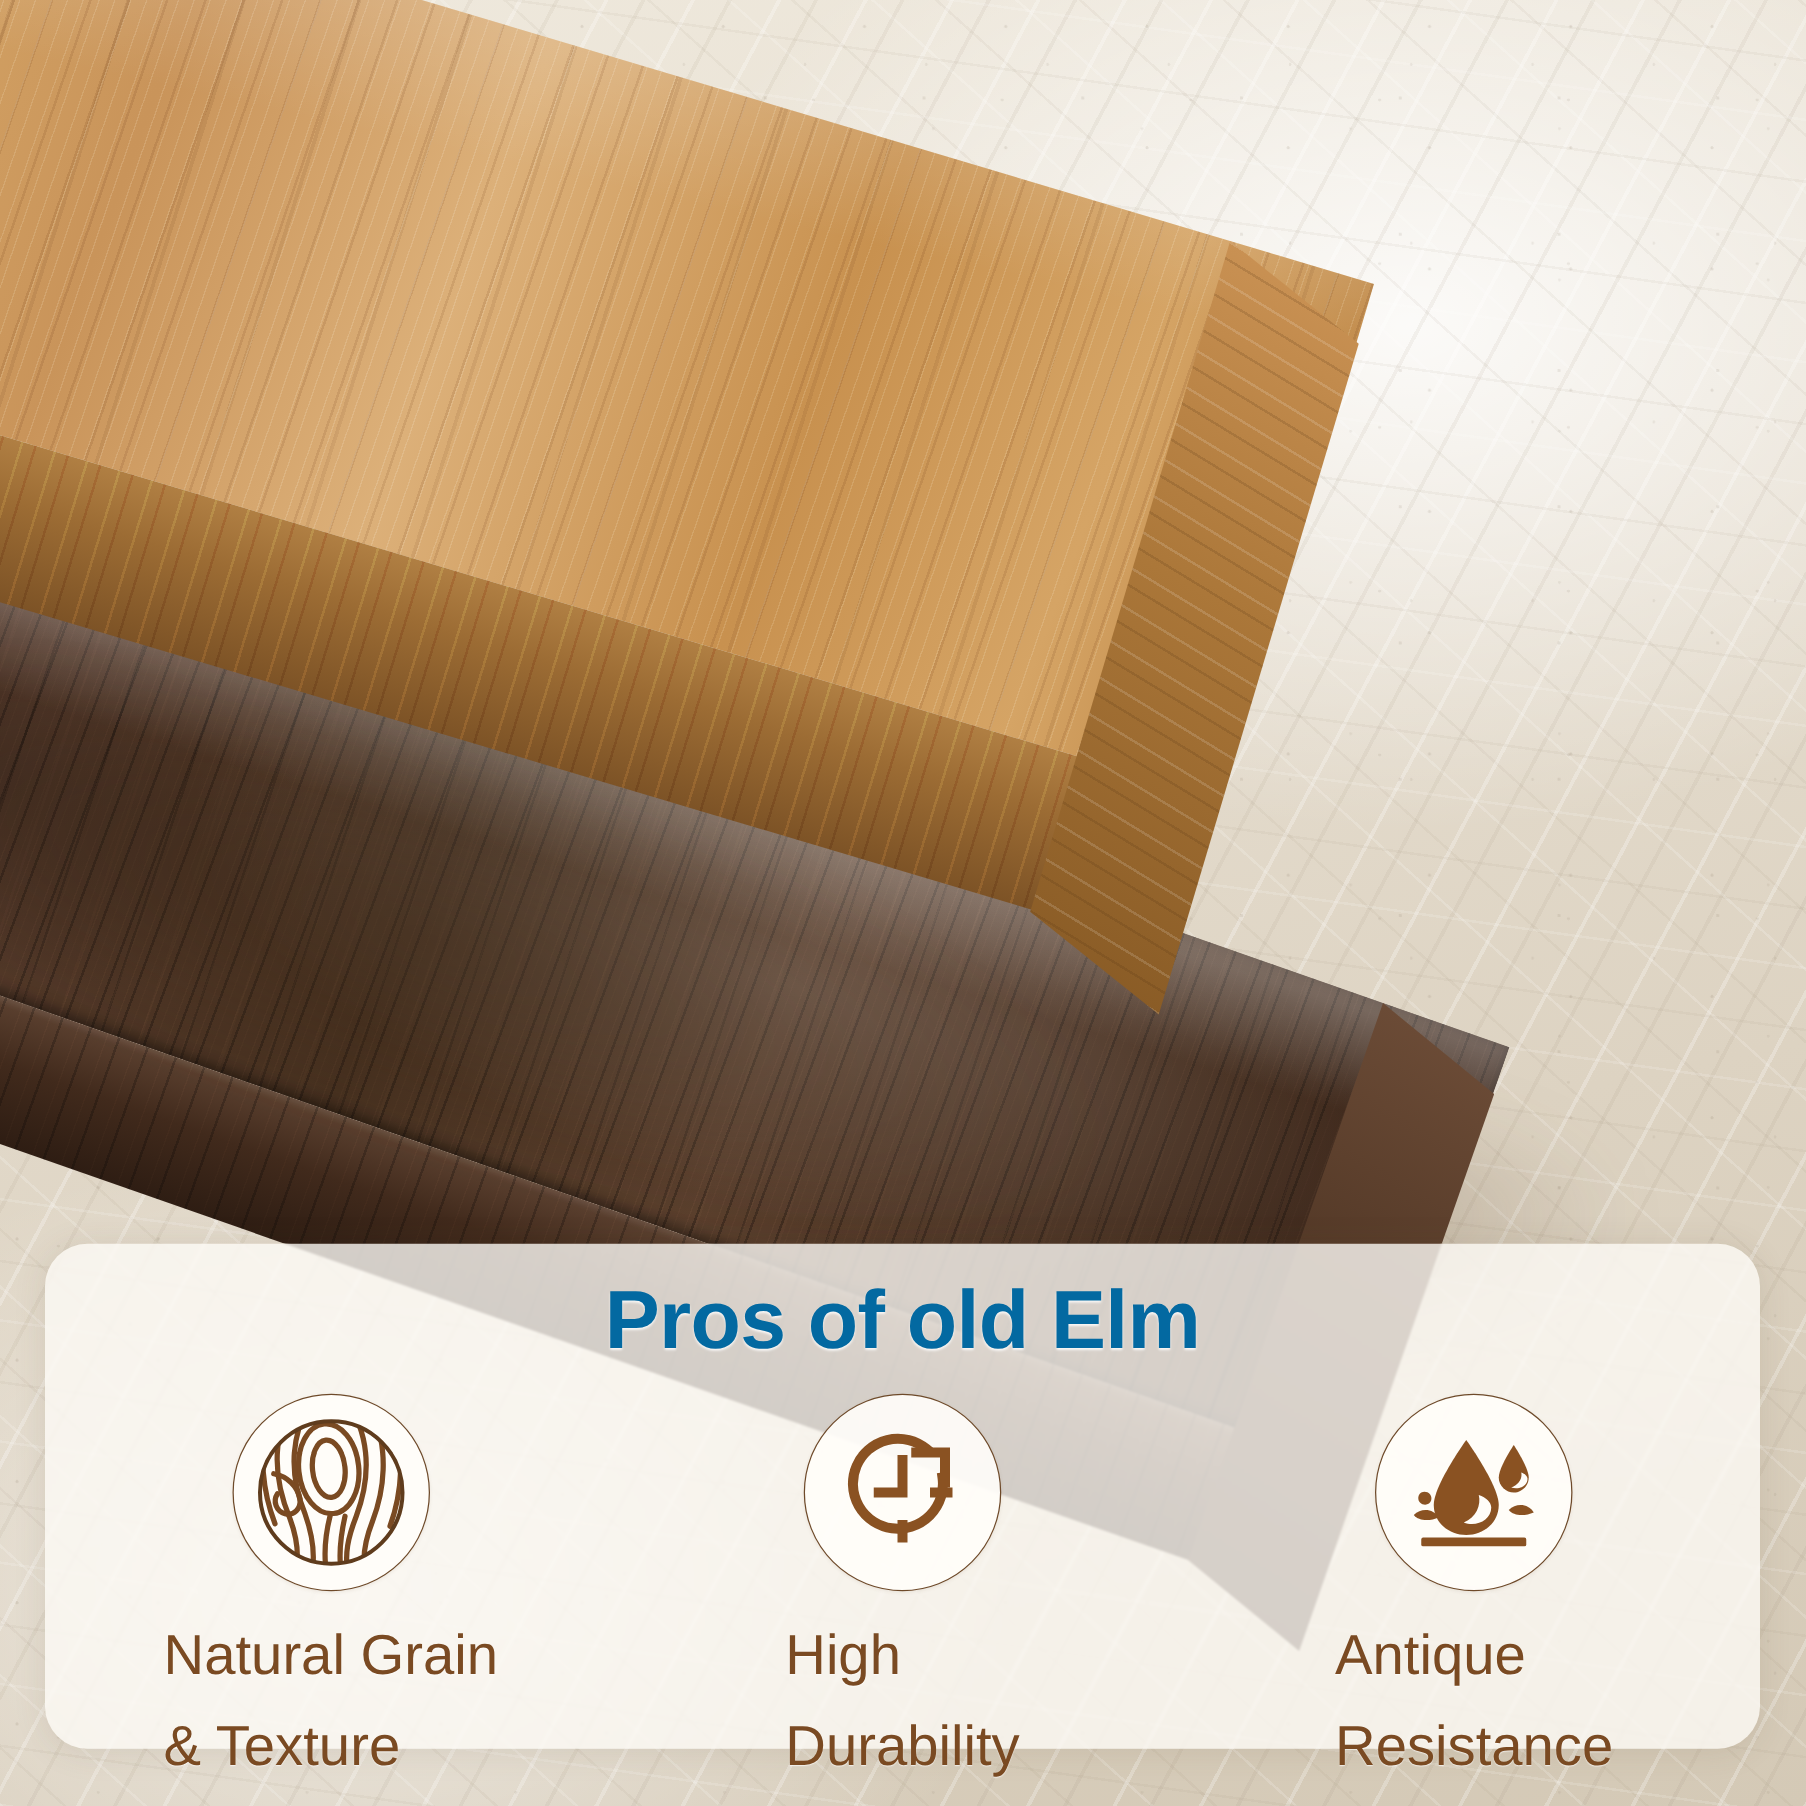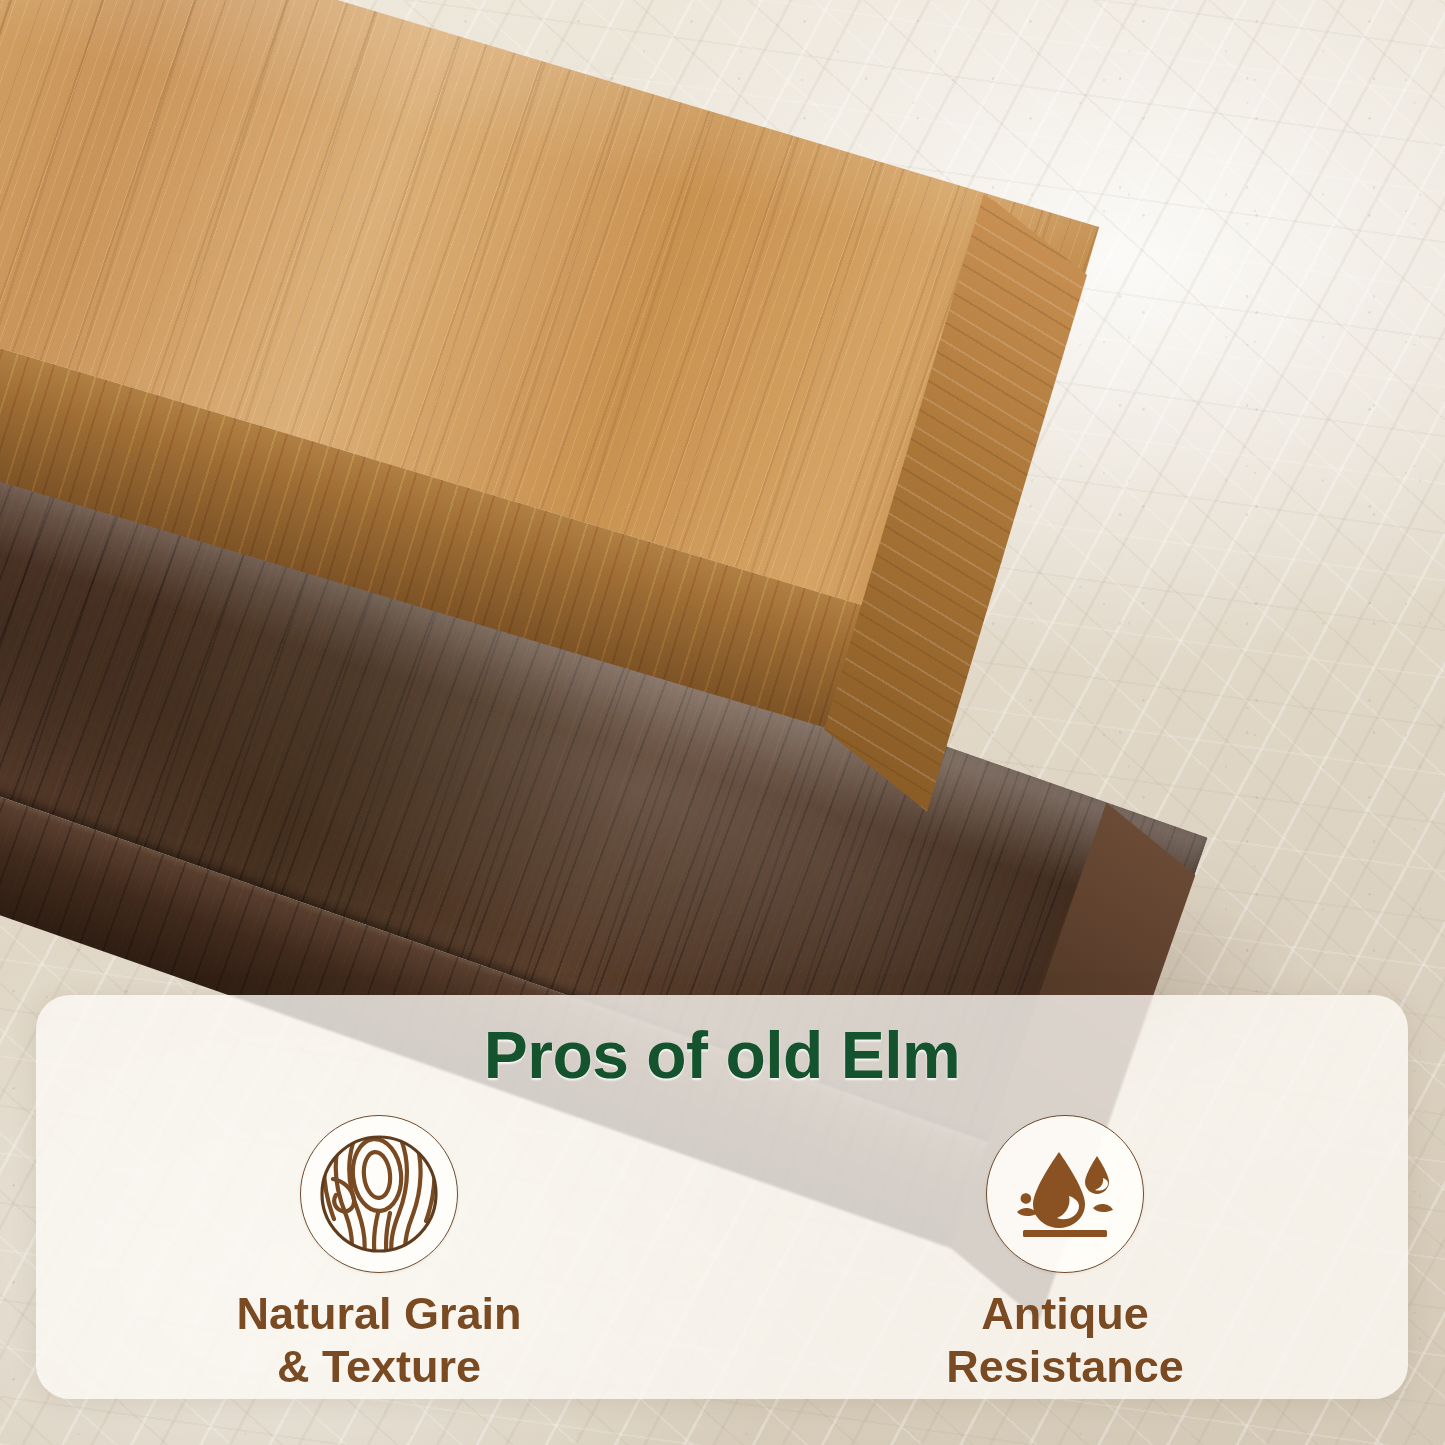--- a/index.html
+++ b/index.html
@@ -186,47 +186,46 @@
     position:absolute;left:36px;top:995px;width:1372px;height:404px;
     border-radius:34px;
     background:rgba(253,250,245,.80);
     box-shadow:0 2px 26px rgba(90,70,48,.12);
     backdrop-filter:blur(1px);
   }
   #panel-title{
     position:absolute;left:0;right:0;top:22px;
     text-align:center;
     font-size:66px;font-weight:bold;letter-spacing:-.5px;
-    color:#14532d;
+    color:#0369a1;
     text-shadow:0 2px 2px rgba(255,255,255,.85);
   }
   #features{
     position:absolute;left:0;right:0;top:120px;
     display:flex;
   }
   .feature{
     flex:1 1 0;
     display:flex;flex-direction:column;align-items:center;
   }
   .icon-circle{
     width:156px;height:156px;border-radius:50%;
     border:1.6px solid #6e4a2a;
     background:rgba(255,253,249,.92);
     display:flex;align-items:center;justify-content:center;
     box-shadow:0 1px 3px rgba(110,80,50,.10);
   }
   .icon-circle svg{display:block;}
   .feature-label{
     margin-top:14px;
-    text-align:center;
-    font-size:45px;line-height:53px;
+    text-align:left;
+    font-size:45px;line-height:73px;
     color:#7a4a22;
     white-space:pre-line;
     text-shadow:0 1px 1px rgba(255,255,255,.7);
-    font-weight:bold;
   }
 </style>
 </head>
 <body>
 
 <div id="stage">
 
   <div class="linen"></div>
   <div class="linen-fold"></div>
   <div class="linen-fold2"></div>
@@ -286,20 +285,33 @@
               <path d="M72 80 C68 98 67 112 69 124"></path>
               <path d="M15 46 C26 48 34 56 36 66 C37 74 31 80 24 78 C17 76 14 68 18 62"></path>
             </g>
             <circle cx="61" cy="61" r="57" stroke="#5f3c1d" stroke-width="3.2"></circle>
           </svg>
         </div>
         <div class="feature-label">Natural Grain
 &amp; Texture</div>
       </div>
 
+      <div class="feature">
+        <div class="icon-circle">
+          <svg width="104" height="104" viewBox="0 0 104 104" fill="none" stroke="#8a5222" stroke-width="8" stroke-linecap="square">
+            <path d="M84 40 A36 36 0 1 1 71 17"></path>
+            <path d="M86 44 L86 20 L63 20" stroke-linejoin="miter"></path>
+            <path d="M52 26 L52 52 L33 52"></path>
+            <path d="M52 78 L52 88"></path>
+            <path d="M78 52 L88 52"></path>
+          </svg>
+        </div>
+        <div class="feature-label">High
+Durability</div>
+      </div>
 
       <div class="feature">
         <div class="icon-circle">
           <svg width="112" height="112" viewBox="0 0 112 112" fill="#8a5222">
             <path d="M50 14 C50 14 24 50 24 66 C24 80 36 90 50 90 C64 90 76 80 76 66 C76 50 50 14 50 14 Z"></path>
             <path d="M60 58 C62 66 58 76 48 80 C58 84 70 78 70 68 C70 64 66 60 60 58 Z" fill="#fffdf9"></path>
             <path d="M88 18 C88 18 76 36 76 44 C76 51 82 56 88 56 C94 56 100 51 100 44 C100 36 88 18 88 18 Z"></path>
             <path d="M94 40 C95 45 92 50 86 52 C92 54 99 51 99 45 C99 43 97 41 94 40 Z" fill="#fffdf9"></path>
             <path d="M14 56 C18 54 23 57 22 62 C21 66 16 67 13 64 C11 62 11 58 14 56 Z"></path>
             <path d="M8 74 C14 68 24 69 28 76 C21 79 12 79 8 74 Z"></path>

